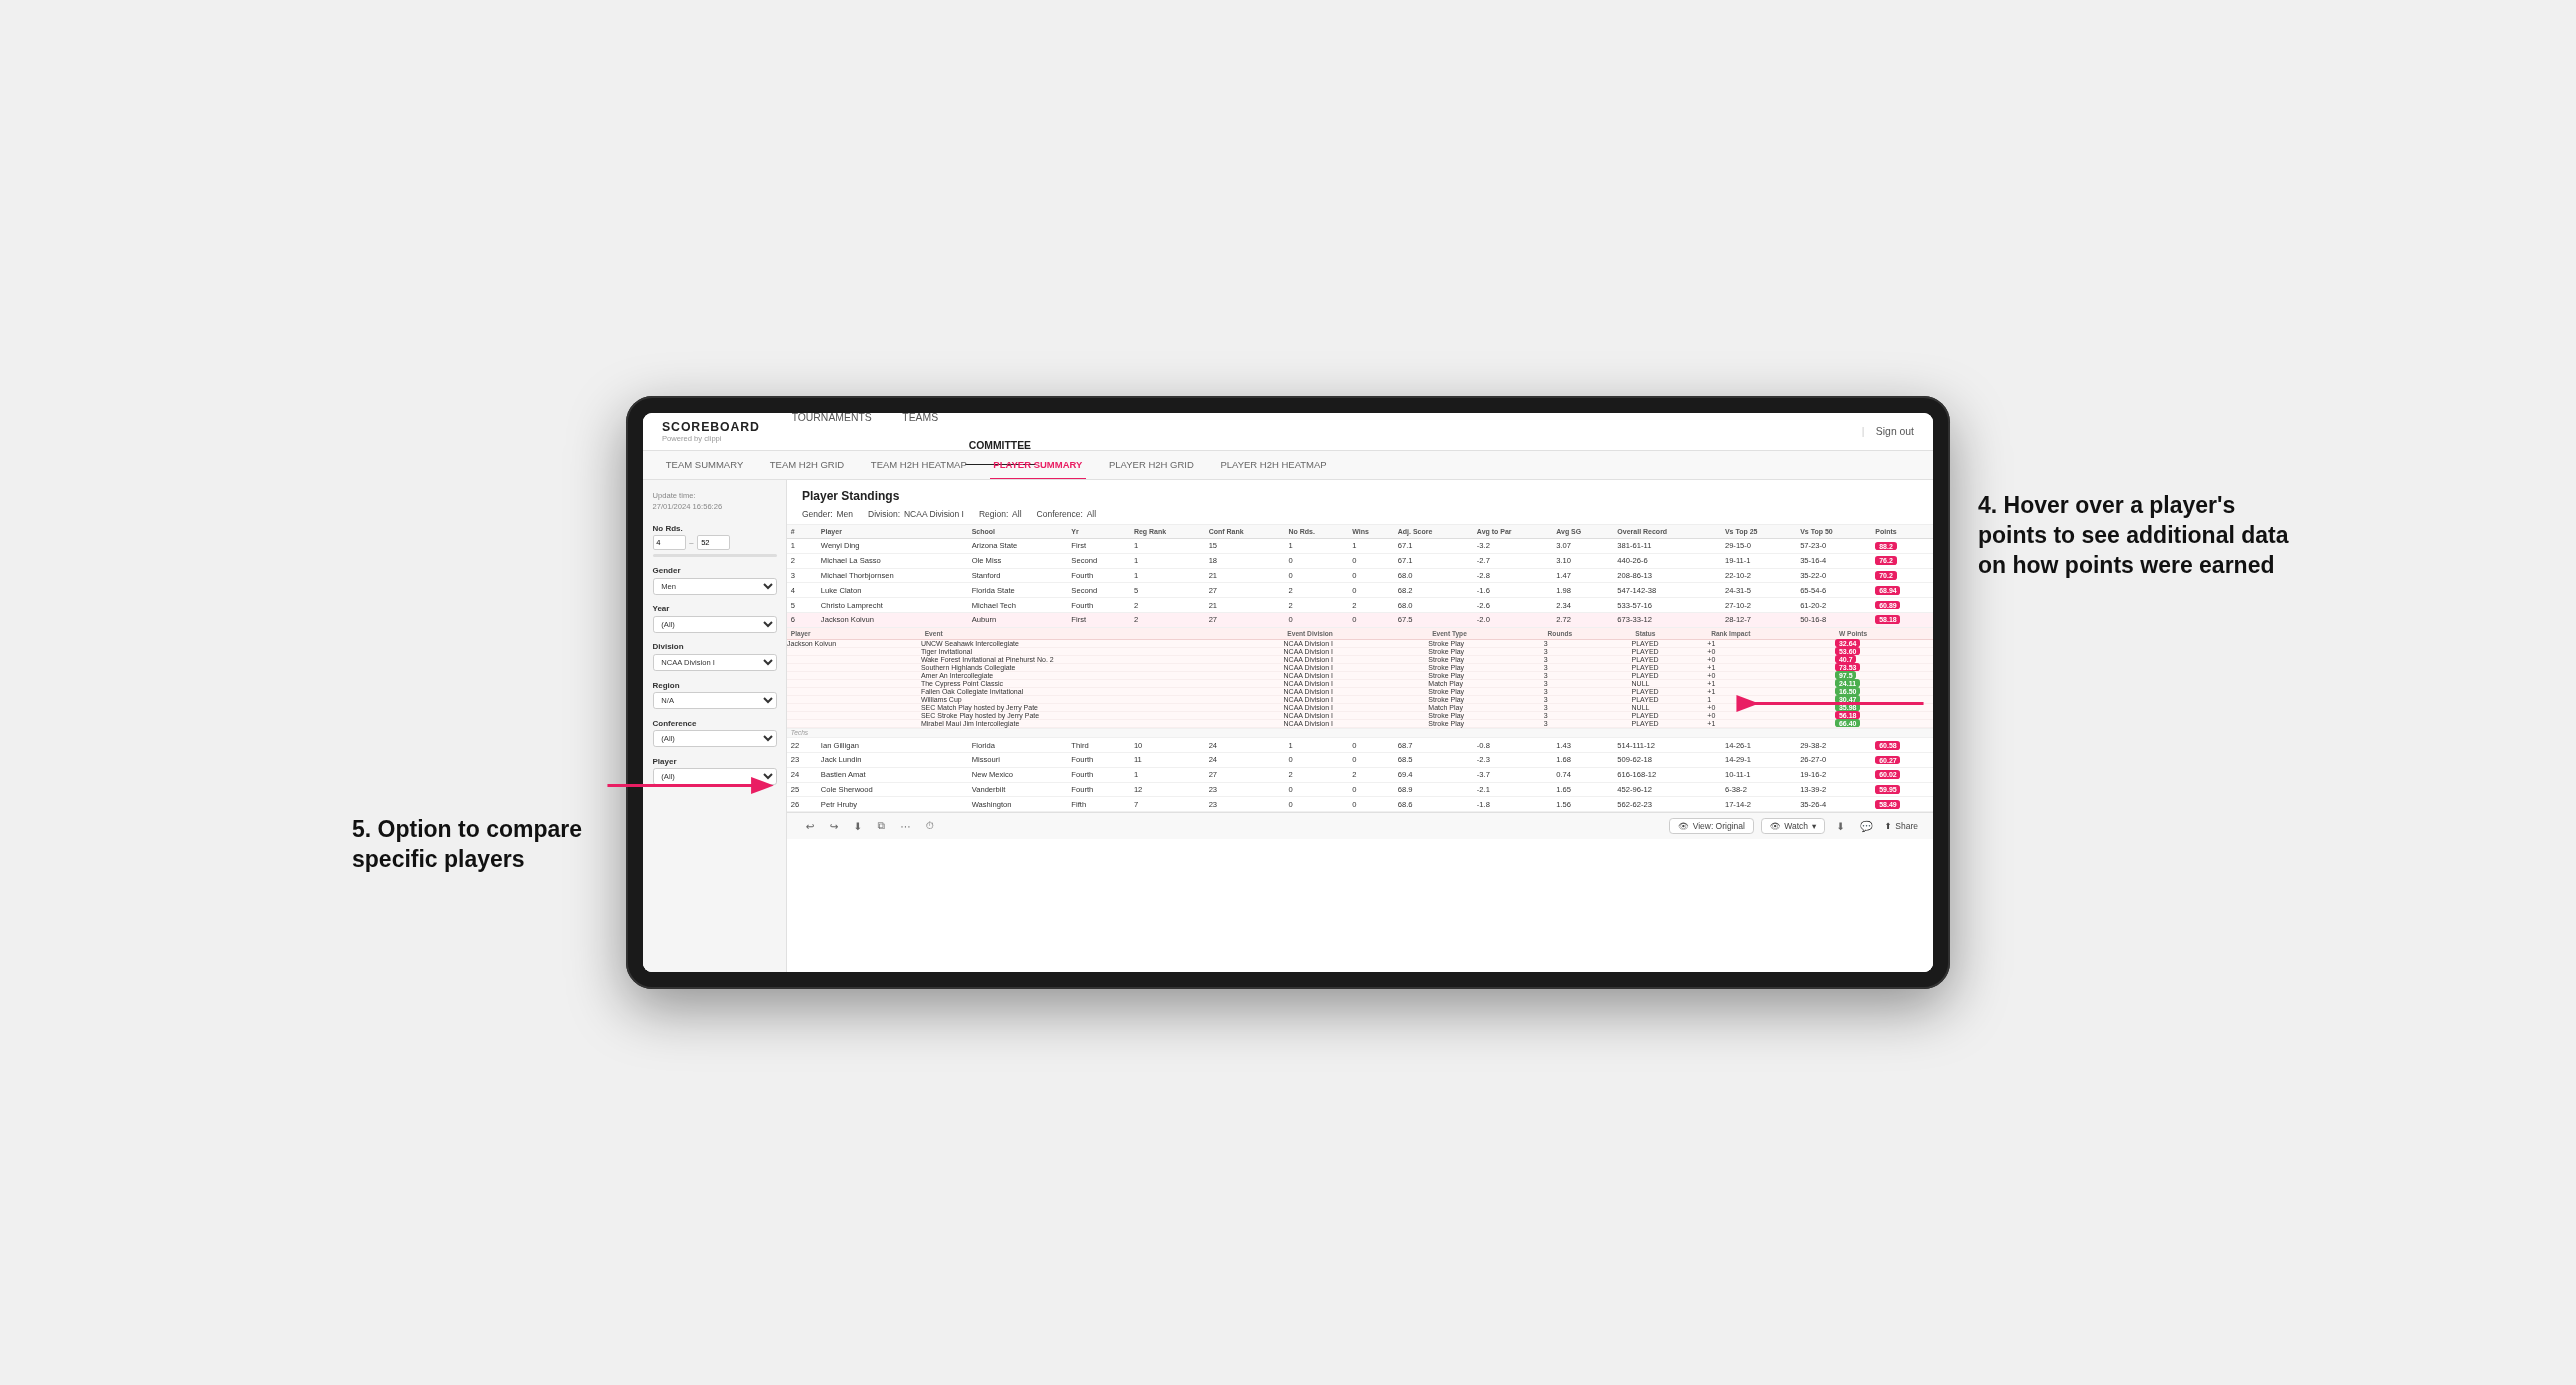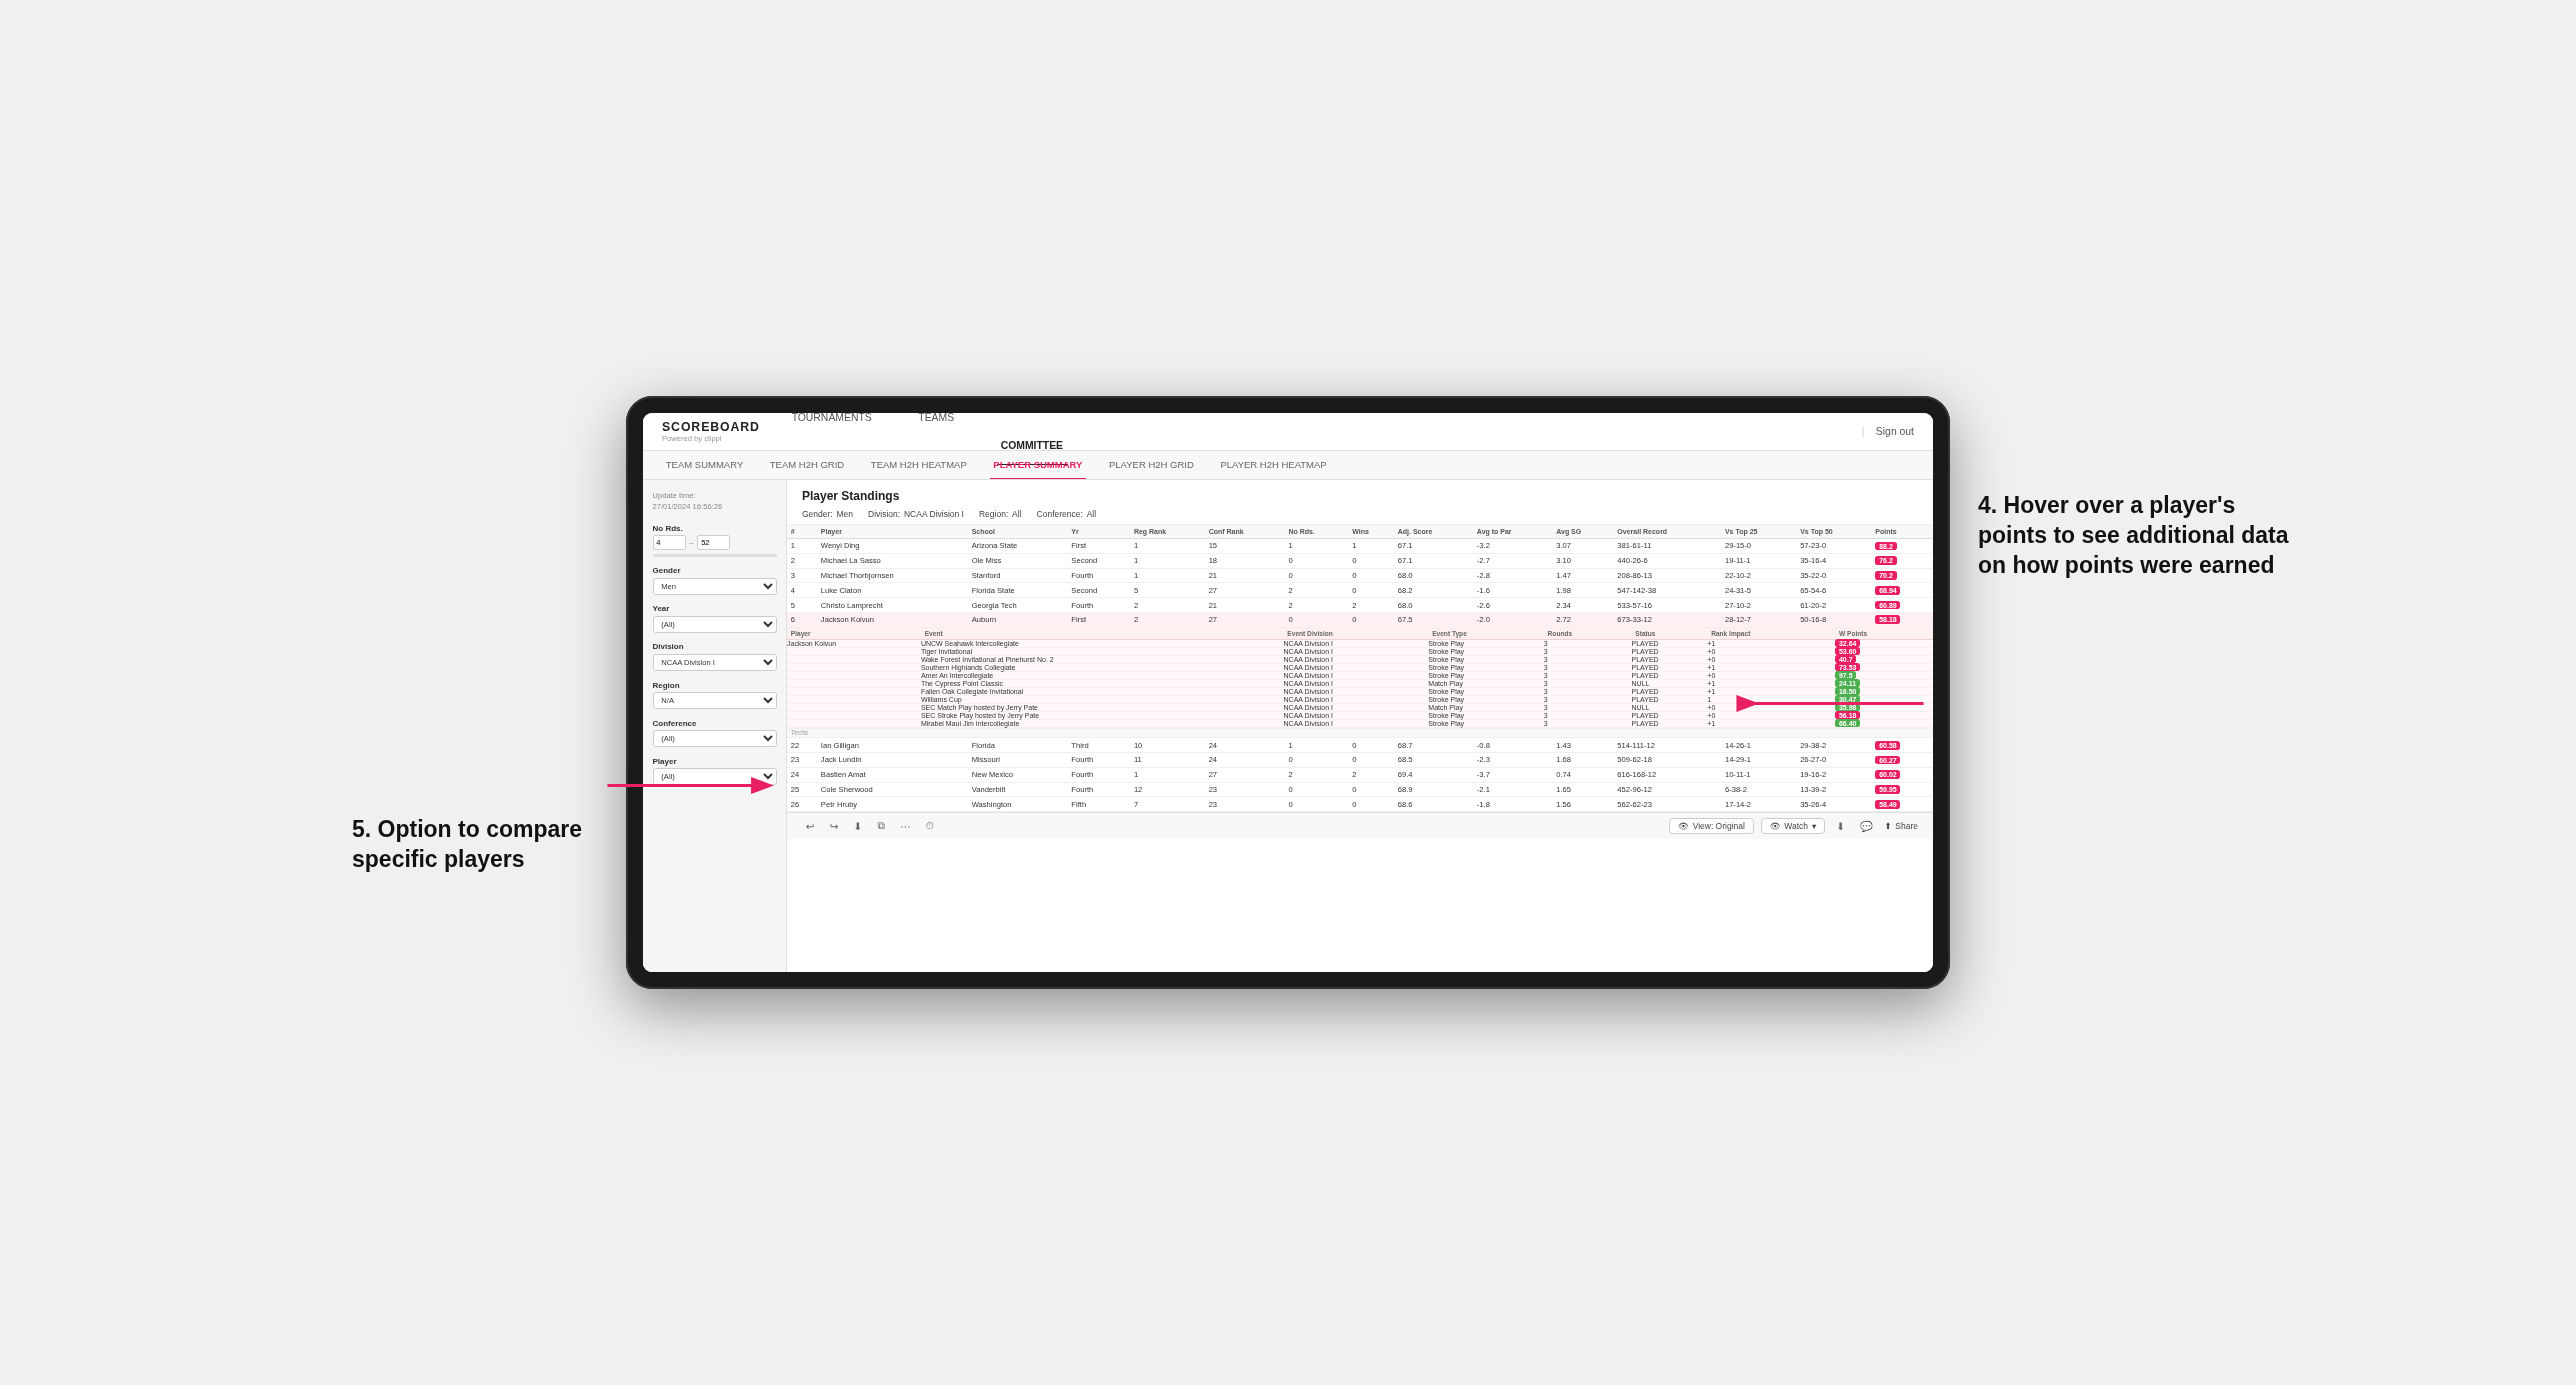--- a/index.html
+++ b/index.html
@@ -58,21 +58,21 @@
       color: #222;
     }
 
     .logo-powered {
       font-size: 7.6px;
       color: #999;
     }
 
     .main-nav {
       display: flex;
-      gap: 39px;
+      gap: 23px;
       flex: 1;
     }
 
     .nav-item {
       font-size: 10.4px;
       color: #555;
       cursor: pointer;
       padding: 0 3.8px;
       height: 38px;
       display: flex;
@@ -606,21 +606,21 @@
                 <td>1.98</td>
                 <td>547-142-38</td>
                 <td>24-31-5</td>
                 <td>65-54-6</td>
                 <td><span class="points-badge">68.94</span></td>
               </tr>
 
               <tr>
                 <td>5</td>
                 <td>Christo Lamprecht</td>
-                <td>Georgia Tech</td>
+                <td>Michael Tech</td>
                 <td>Fourth</td>
                 <td>2</td>
                 <td>21</td>
                 <td>2</td>
                 <td>2</td>
                 <td>68.0</td>
                 <td>-2.6</td>
                 <td>2.34</td>
                 <td>533-57-16</td>
                 <td>27-10-2</td>

